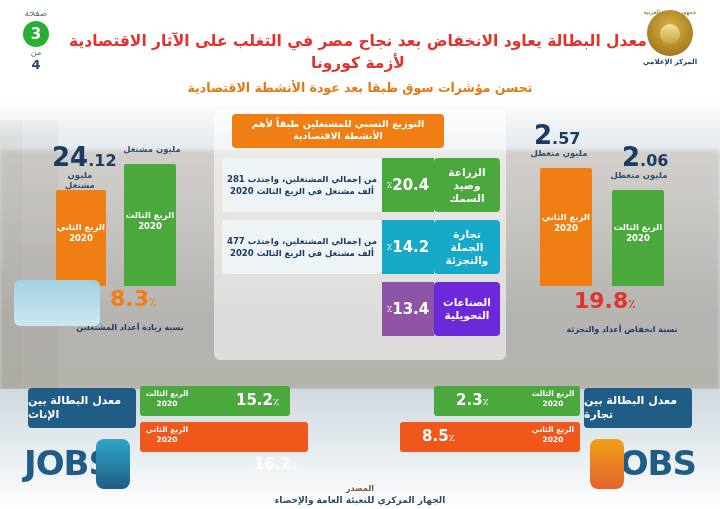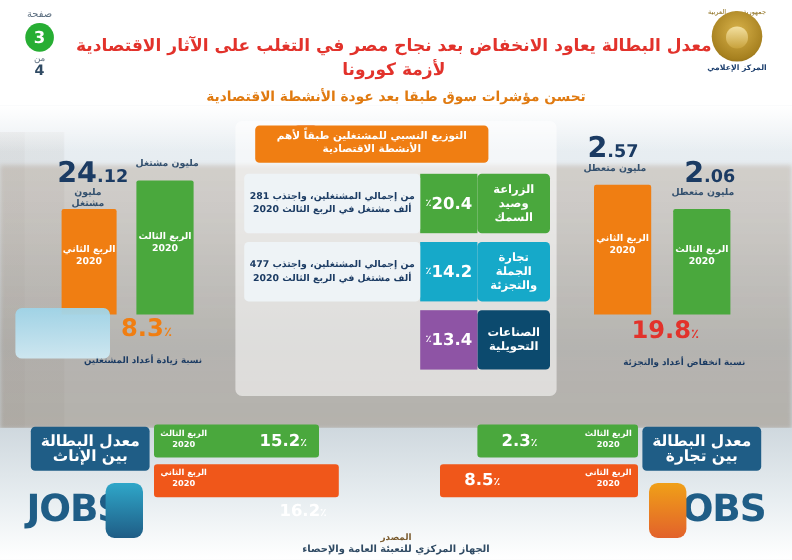--- a/index.html
+++ b/index.html
@@ -140,22 +140,22 @@
   .hbar{position:absolute;height:30px;border-radius:3px;}
   .hbar .yr{
     position:absolute;top:3px;color:#fff;font-size:7.5px;font-weight:bold;
     line-height:10px;text-align:center;width:46px;
   }
   .hbar .val{
     position:absolute;top:5px;color:#fff;font-size:15px;font-weight:bold;
   }
   .sidecap{
     position:absolute;width:108px;height:40px;border-radius:4px;background:#1f5d86;
-    color:#fff;font-size:14px;font-weight:bold;display:flex;align-items:center;justify-content:center;
-    text-align:center;line-height:14px;
+    color:#fff;font-size:11px;font-weight:bold;display:flex;align-items:center;justify-content:center;
+    text-align:left;line-height:14px;
   }
   .jobs{
     position:absolute;bottom:26px;font-size:34px;font-weight:bold;letter-spacing:-1px;
     color:#1f5d86;
   }
   .source{
     position:absolute;left:0;bottom:16px;width:720px;text-align:center;
     font-size:8px;color:#7a5b2e;font-weight:bold;
   }
   .source2{
@@ -264,21 +264,21 @@
   <div class="row" style="top:220px;">
     <div class="namebox" style="background:#16a9c9;">تجارة الجملة والتجزئة</div>
     <div class="pctbox" style="background:#16a9c9;">
       <span>14.2</span>
         <span class="sm">٪</span>
     </div>
     <div class="descbox">من إجمالي المشتغلين، واجتذب 477 ألف مشتغل في الربع الثالث 2020</div>
   </div>
 
   <div class="row" style="top:282px;">
-    <div class="namebox" style="background:#0c4a6e;text-align:center;">الصناعات التحويلية</div>
+    <div class="namebox" style="background:#6d28d9;text-align:center;">الصناعات التحويلية</div>
     <div class="pctbox" style="background:#8e54a5;">
       <span>13.4</span>
         <span class="sm">٪</span>
     </div>
   </div>
 
   <div class="sidecap" style="left:28px;top:388px;">معدل البطالة بين الإناث</div>
   <div class="sidecap" style="left:584px;top:388px;">معدل البطالة بين تجارة</div>
 
   <div class="hbar" style="left:140px;top:386px;width:150px;background:#4aa83d;">

